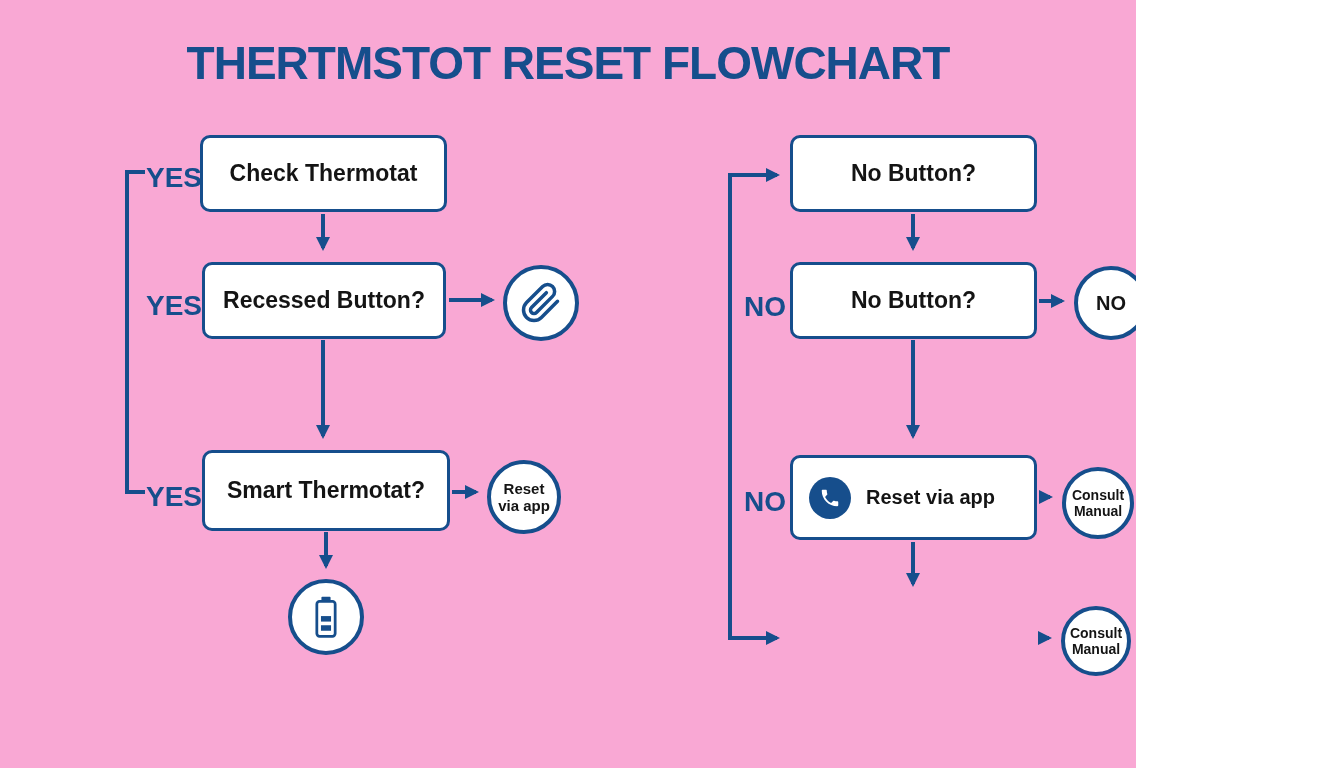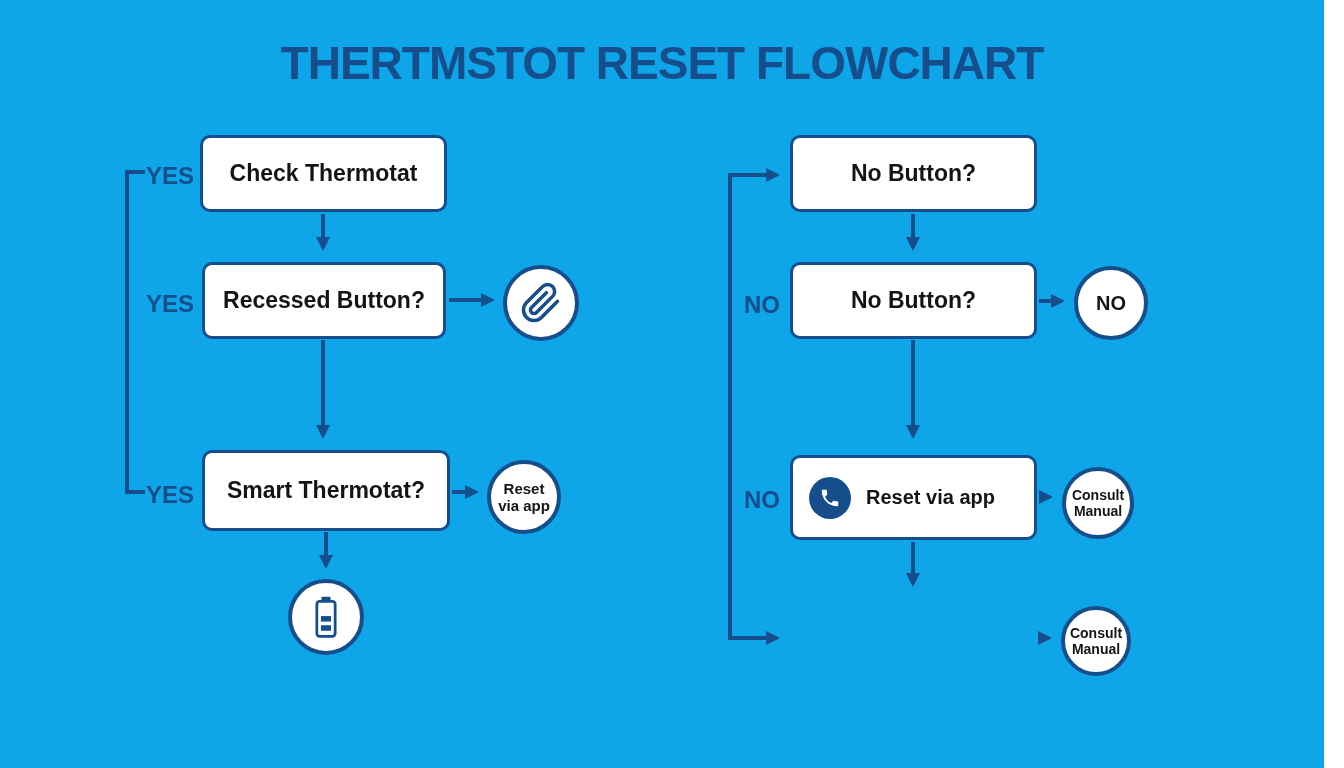--- a/index.html
+++ b/index.html
@@ -2,23 +2,23 @@
 <html><head>
 <meta charset="utf-8">
 <style>
   :root{
     --blue:#164e8c;
     --ink:#141414;
   }
   html,body{margin:0;padding:0;background:#ffffff;}
   #canvas{
     position:relative;
-    width:1324px;
+    width:1136px;
     height:768px;
-    background:#0ea5e9;
+    background:#f9a8d4;
     overflow:hidden;
     font-family:"Liberation Sans", sans-serif;
   }
   .abs{position:absolute;}
   .title{
     left:0; right:0; top:36px;
     text-align:center;
     font-size:46px;
     font-weight:700;
     letter-spacing:-1px;
@@ -52,21 +52,21 @@
     font-size:15px;
     font-weight:600;
     color:var(--ink);
     line-height:1.15;
     white-space:pre-line;
   }
   .circle-text.big{font-size:20px;font-weight:700;}
   .yn-label{
     color:var(--blue);
     font-weight:700;
-    font-size:24px;
+    font-size:28px;
   }
   .caption{
     font-size:15px;
     font-weight:500;
     color:#1c1c1c;
     text-align:center;
     line-height:1.3;
     white-space:pre-line;
   }
   .phone-badge{

